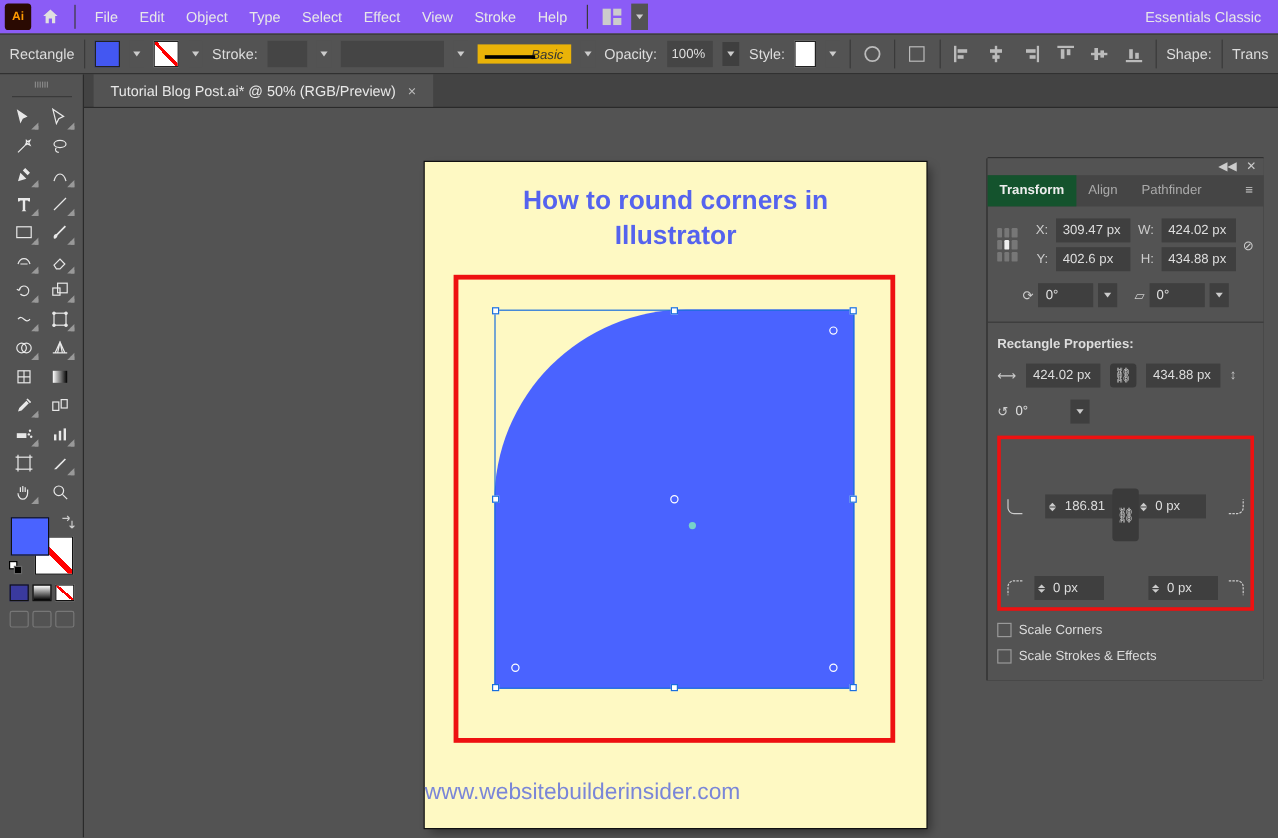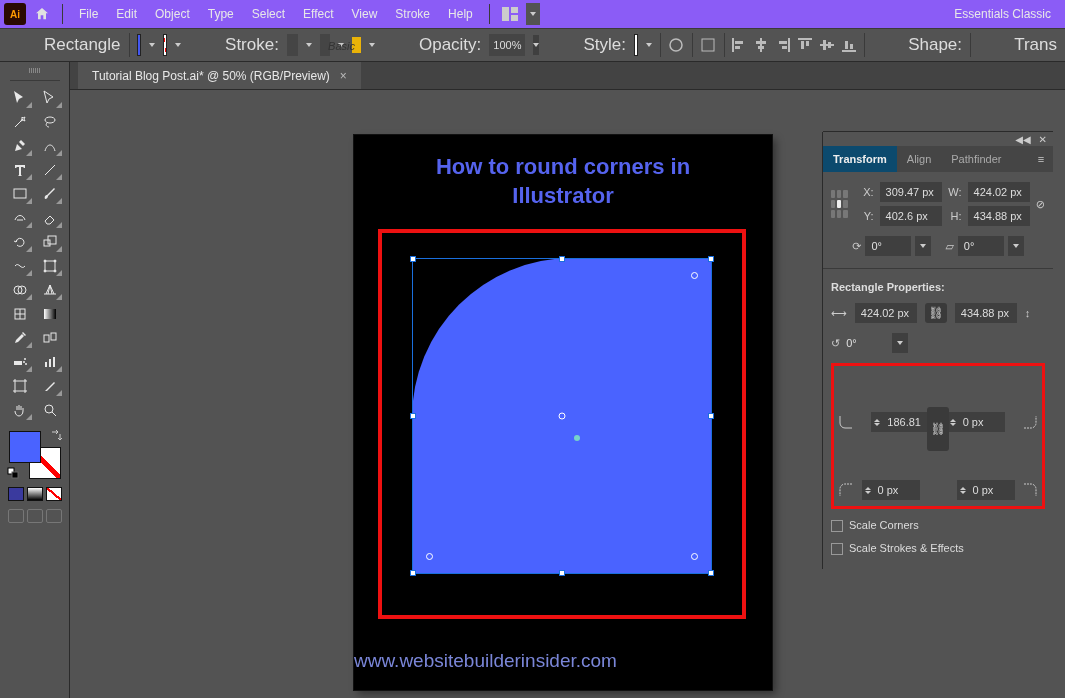--- a/index.html
+++ b/index.html
@@ -10,21 +10,21 @@
   .topbar .ai-badge { width: 22px; height: 22px; background: #2a0a02; color: #ff9a00; font-weight: bold; font-size: 10px; display: flex; align-items: center; justify-content: center; border-radius: 3px; }
   .topbar .home-icon { width: 24px; height: 24px; display: flex; align-items: center; justify-content: center; }
   .topbar .divider { width: 1px; height: 20px; background: #3a3a3a; margin: 0 4px; }
   .topbar .menu { display: flex; gap: 2px; }
   .topbar .menu span { padding: 4px 8px; cursor: default; font-size: 12px; color: #e8e8e8; }
   .topbar .workspace { margin-left: auto; padding: 4px 10px; font-size: 12px; color: #e8e8e8; }
   .topbar .layout-icon { width: 24px; height: 24px; display: flex; align-items: center; justify-content: center; }
   
   
   .optionsbar { height: 34px; background: #535353; display: flex; align-items: center; padding: 0 8px; gap: 8px; border-top: 1px solid #3a3a3a; border-bottom: 1px solid #2a2a2a; }
-  .optionsbar .label { font-size: 17px; color: #ddd; margin-left: 36px; }
+  .optionsbar .label { font-size: 12px; color: #ddd; }
   .swatch { width: 24px; height: 22px; border: 1px solid #222; }
   .swatch.blue { background: #4357f2; }
   .swatch.none { background: #fff; position: relative; }
   .swatch.none::after { content:""; position:absolute; left:0; top:0; right:0; bottom:0; background: linear-gradient(to top right, transparent 45%, red 45%, red 55%, transparent 55%); }
   .dd { width: 14px; height: 22px; display:flex; align-items:center; justify-content:center; background:#535353; }
   .dd::after { content:""; border-left:3px solid transparent; border-right:3px solid transparent; border-top:4px solid #ccc; }
   .numfield { width: 38px; height: 22px; background:#454545; color:#ddd; display:flex; align-items:center; padding:0 4px; font-size:11px; }
   .brushfield { width: 100px; height: 22px; background:#454545; }
   .profilefield { width: 90px; height: 16px; background:#eab308; position:relative;font-style:italic; }
   .profilefield::after { content:""; position:absolute; left:6px; right:30px; top:9px; height:3px; background:#000; }
@@ -52,38 +52,38 @@
   .fillstroke .bg::after { content:""; position:absolute; inset:0; background: linear-gradient(to top right, transparent 44%, red 44%, red 56%, transparent 56%); }
   .colorrow { display:flex; gap:3px; margin-top:4px;}
   .colorrow .c1{ width:16px; height:14px; background:#3a3a9e; border:1px solid #111;}
   .colorrow .c2{ width:16px; height:14px; background:linear-gradient(#fff,#000); border:1px solid #111;}
   .colorrow .c3{ width:16px; height:14px; background:#fff; border:1px solid #111; position:relative;}
   .colorrow .c3::after{content:""; position:absolute; inset:0; background: linear-gradient(to top right, transparent 44%, red 44%, red 56%, transparent 56%);}
   .modes { display:flex; gap:3px; margin-top:6px;}
   .modes div{ width:16px; height:14px; border:1px solid #777; border-radius:2px;}
   
   
-  .artboard { position:absolute; left:354px; top:135px; width:418px; height:555px; background:#000000; box-shadow: 0 0 0 1px #111, 4px 4px 8px rgba(0,0,0,.4); }
+  .artboard { position:absolute; left:354px; top:135px; width:418px; height:555px; background:#fef9c3; box-shadow: 0 0 0 1px #111, 4px 4px 8px rgba(0,0,0,.4); }
   .headline { color:#5563ee; font-size:22px; font-weight:600; text-align:center; line-height:1.3; padding:18px 40px 8px; }
   .footer { position:absolute; bottom:18px; left:0; right:0; text-align:left; color:#7a86d8; font-size:19px; }
   .redbox { position:absolute; left:24px; top:94px; width:368px; height:390px; border:4px solid #e11; }
   .selrect { position:absolute; left:58px; top:123px; width:300px; height:316px; border:1px solid #1a6fdd; }
   .shape { position:absolute; left:58px; top:123px; width:300px; height:316px; background:#4a63ff; border-top-left-radius: 160px 160px; }
   .handle { width:6px; height:6px; background:#fff; border:1px solid #1a6fdd; position:absolute; }
   .corner-dot { width:7px; height:7px; border:1.5px solid #fff; border-radius:50%; position:absolute; }
   .center-dot { width:7px; height:7px; border:1.5px solid #fff; border-radius:50%; background:#4a63ff; position:absolute; left:50%; top:50%; transform:translate(-50%,-50%);}
   .accent-dot { width:6px; height:6px; background:#77d2c9; border-radius:50%; position:absolute; left:54%; top:56%; }
   
   
   .panel { position:absolute; right:12px; top:132px; width:230px; background:#535353; box-shadow: -1px 0 0 #2a2a2a, 0 -1px 0 #2a2a2a; }
   .panel .ctrl { height:14px; background:#535353; display:flex; justify-content:flex-end; gap:8px; padding:2px 6px; align-items:center;}
   .panel .ctrl span{ font-size:10px; color:#ccc;}
   .panel .tabs { display:flex; align-items:center; height:26px; background:#454545; }
   .panel .tabs .t { padding:0 10px; height:100%; display:flex; align-items:center; font-size:11px; color:#aaa; }
-  .panel .tabs .t.active { background:#0c4a6e; color:#eee; font-weight:600; }
+  .panel .tabs .t.active { background:#14532d; color:#eee; font-weight:600; }
   .panel .tabs .menu { margin-left:auto; width:24px; text-align:center; color:#ccc;}
   .panel .body { padding:10px 8px 14px; display:flex; flex-direction:column; gap:10px; }
   .row { display:flex; align-items:center; gap:6px; }
   .row .lbl { width:14px; text-align:right; color:#ccc; font-size:11px;}
   .field { height:20px; background:#3f3f3f; color:#ddd; font-size:11px; display:flex; align-items:center; padding:0 6px; width:62px; }
   .refgrid { width:28px; height:28px; display:grid; grid-template-columns:repeat(3,1fr); grid-template-rows:repeat(3,1fr); gap:2px; }
   .refgrid i{ background:#777; border-radius:1px;}
   .refgrid i.on{ background:#eee; }
   .linkico { width:22px; height:40px; background:#3a3a3a; border-radius:3px; display:flex; align-items:center; justify-content:center; font-size:12px;}
   .rotfield { display:flex; align-items:center; gap:4px;}

